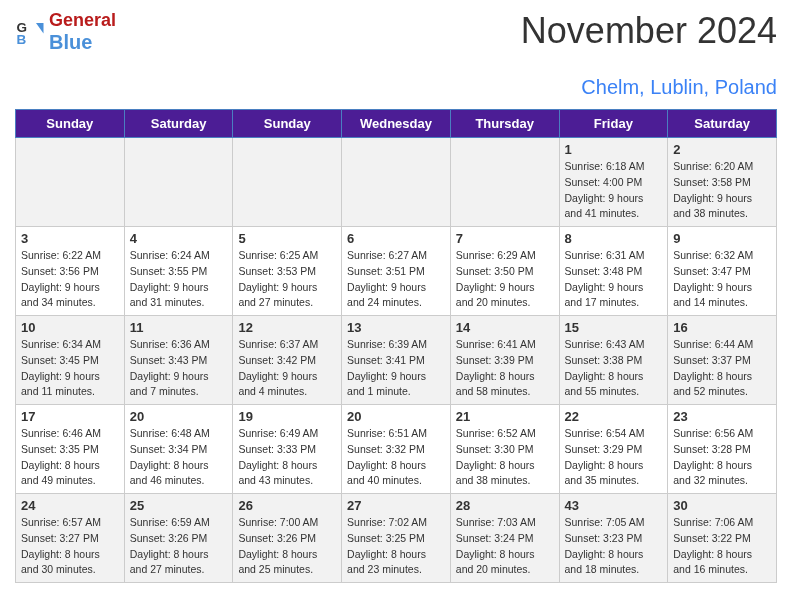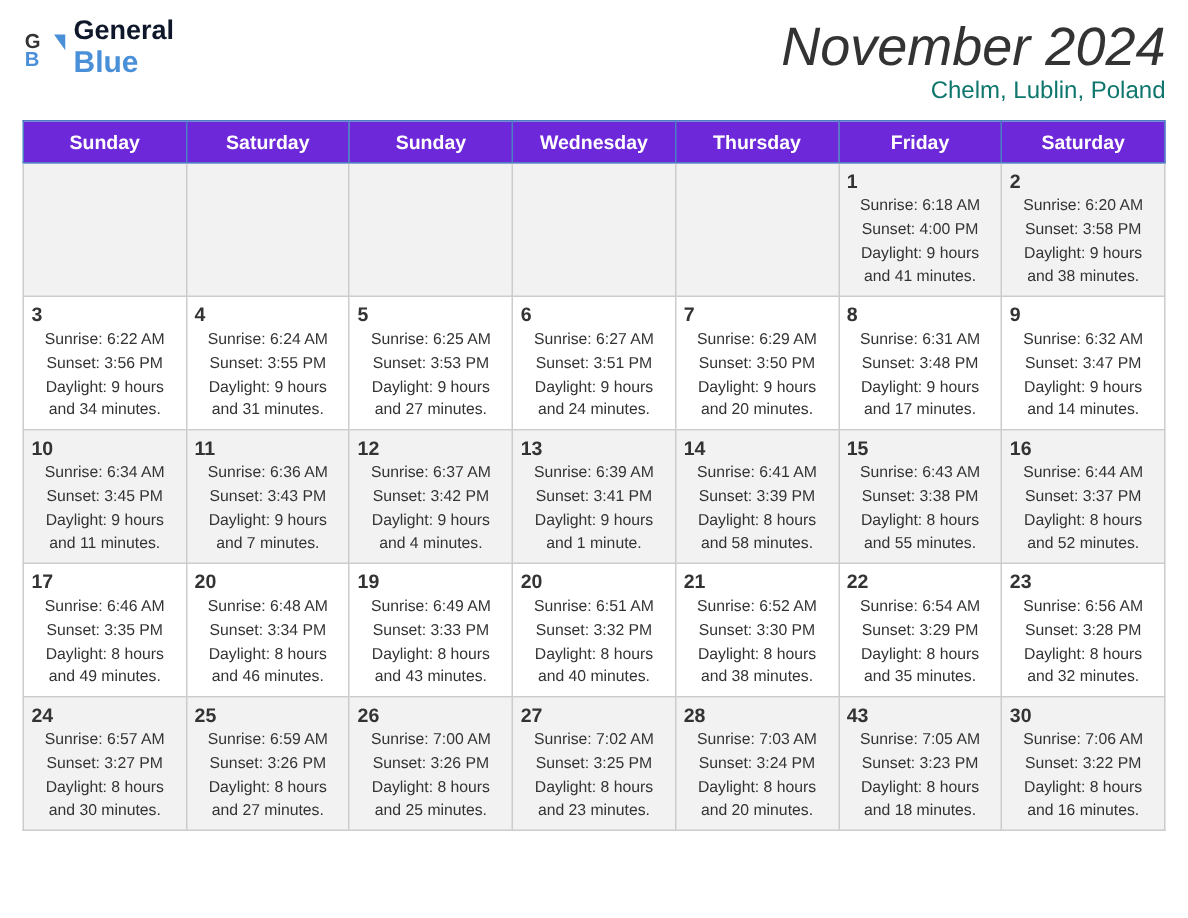--- a/index.html
+++ b/index.html
@@ -2,44 +2,44 @@
 <html><head>
   <meta charset="utf-8">
   <style>
     * { box-sizing: border-box; margin: 0; padding: 0; }
     body { font-family: Arial, sans-serif; background: #fff; width: 792px; min-height: 612px; }
     .page { width: 792px; padding: 10px 15px; }
     .header { display: flex; justify-content: space-between; align-items: flex-start; margin-bottom: 10px; }
     .logo { display: flex; align-items: center; }
     .logo-icon { width: 30px; height: 30px; margin-right: 4px; }
     .title-block { text-align: right; }
-    .month-title { font-size: 36px; color: #333; font-weight: normal; font-style: italic; }
-    .location { font-size: 16px; color: #0f766e; }
+    .month-title { font-size: 36px; color: #333; font-weight: normal; }
+    .location { font-size: 20px; color: #3b82f6; margin-top: 24px; }
     table { width: 100%; border-collapse: collapse; table-layout: fixed; }
-    th { background: #6d28d9; color: #fff; text-align: center; padding: 6px 4px; font-size: 13px; font-weight: bold; border: 1px solid #4a7fc1; }
+    th { background: #4c1d95; color: #fff; text-align: center; padding: 6px 4px; font-size: 13px; font-weight: bold; border: 1px solid #4a7fc1; }
     td { border: 1px solid #ccc; vertical-align: top; padding: 4px 5px; font-size: 10.5px; color: #333; height: 88px; }
     td.empty { background: #f9f9f9; }
     td.odd-row { background: #fff; }
     td.even-row { background: #f2f2f2; }
     .day-num { font-size: 13px; font-weight: bold; display: block; margin-bottom: 2px; }
-    .day-info { font-size: 10.5px; line-height: 1.5; text-align: center; }
+    .day-info { font-size: 10.5px; line-height: 1.5; }
   </style>
 </head>
 <body>
 
 <div class="page">
   <div class="header">
     <div class="logo">
       <svg class="logo-icon" viewBox="0 0 40 40">
         <text x="2" y="20" font-size="18" font-weight="bold" fill="#333">G</text>
         <text x="2" y="36" font-size="18" font-weight="bold" fill="#4a90d9">B</text>
         <polygon points="28,8 38,8 38,22" fill="#4a90d9"></polygon>
       </svg>
       <div>
-        <div style="font-size:18px;font-weight:bold;color:#0f172a;">General</div>
+        <div style="font-size:18px;font-weight:bold;color:#b91c1c;">General</div>
         <div style="font-size:20px;font-weight:bold;color:#4a90d9;">Blue</div>
       </div>
     </div>
     <div class="title-block">
       <div class="month-title">November 2024</div>
       <div class="location">Chelm, Lublin, Poland</div>
     </div>
   </div>
 
   <table>

